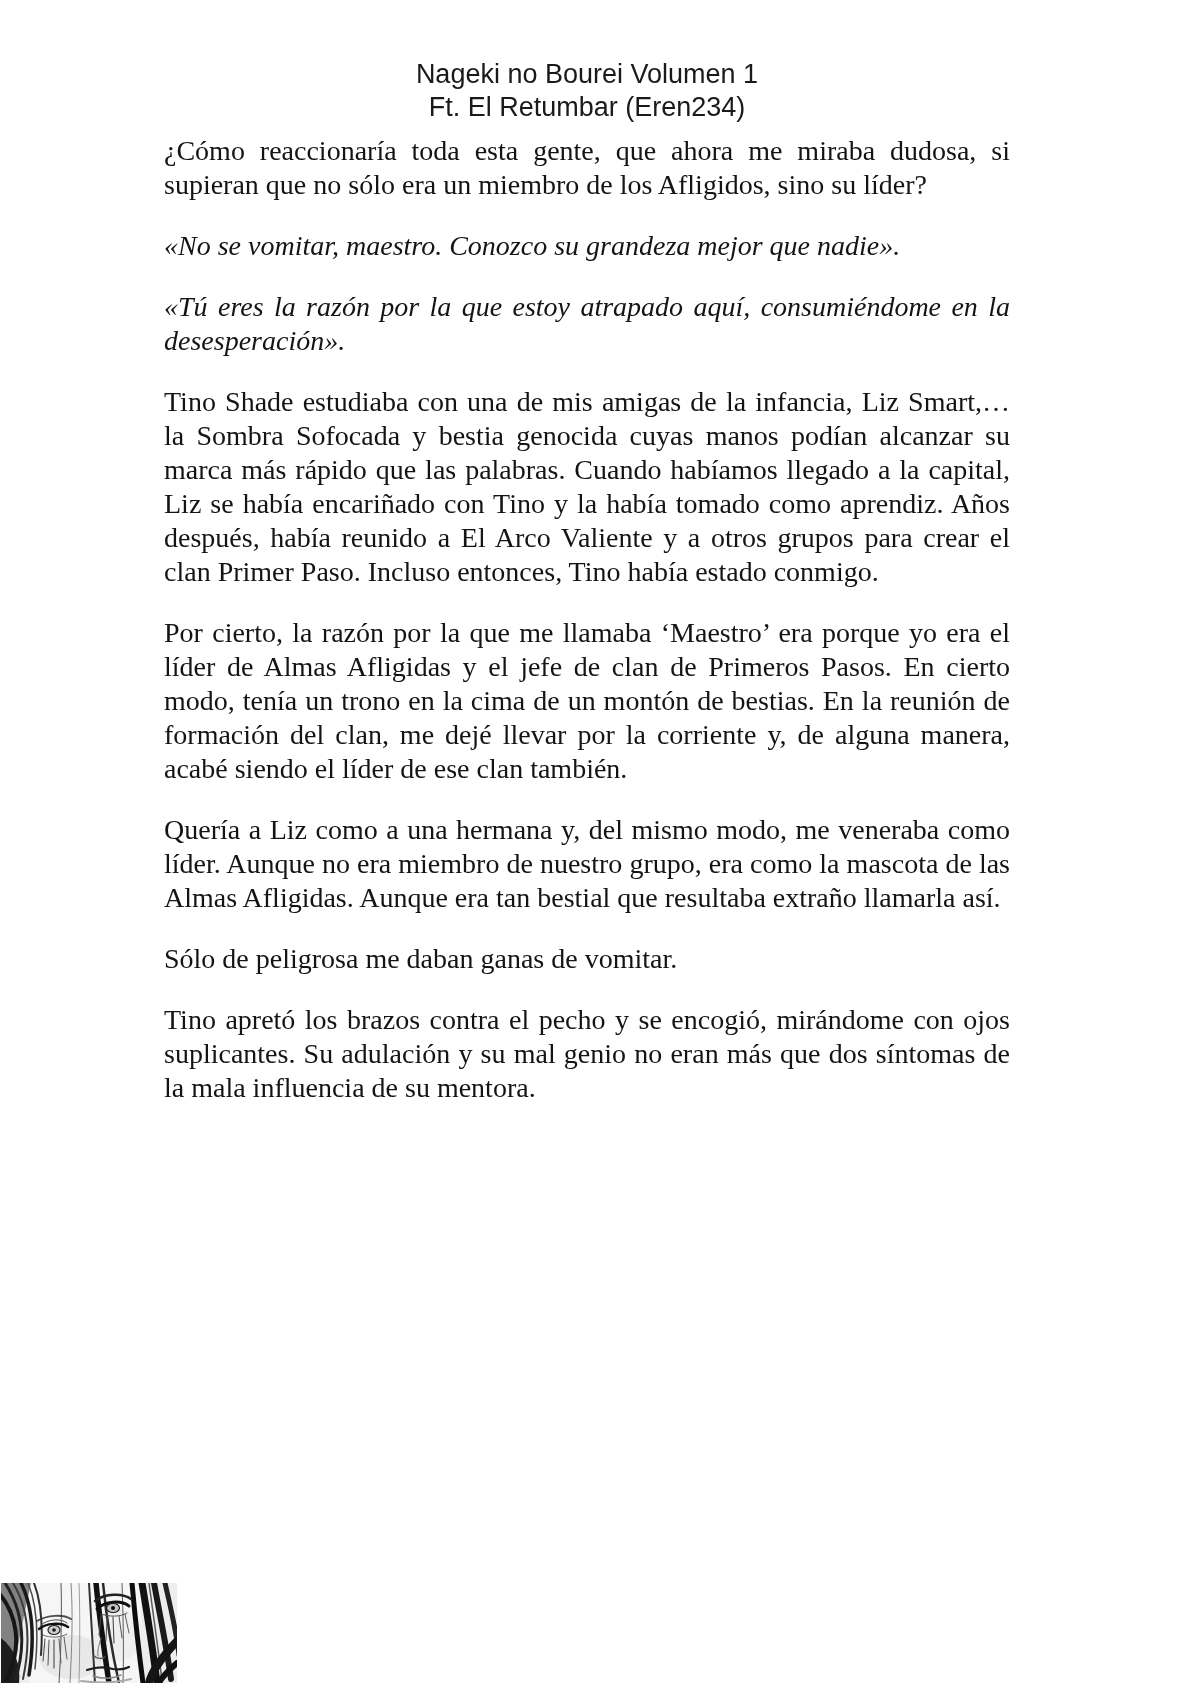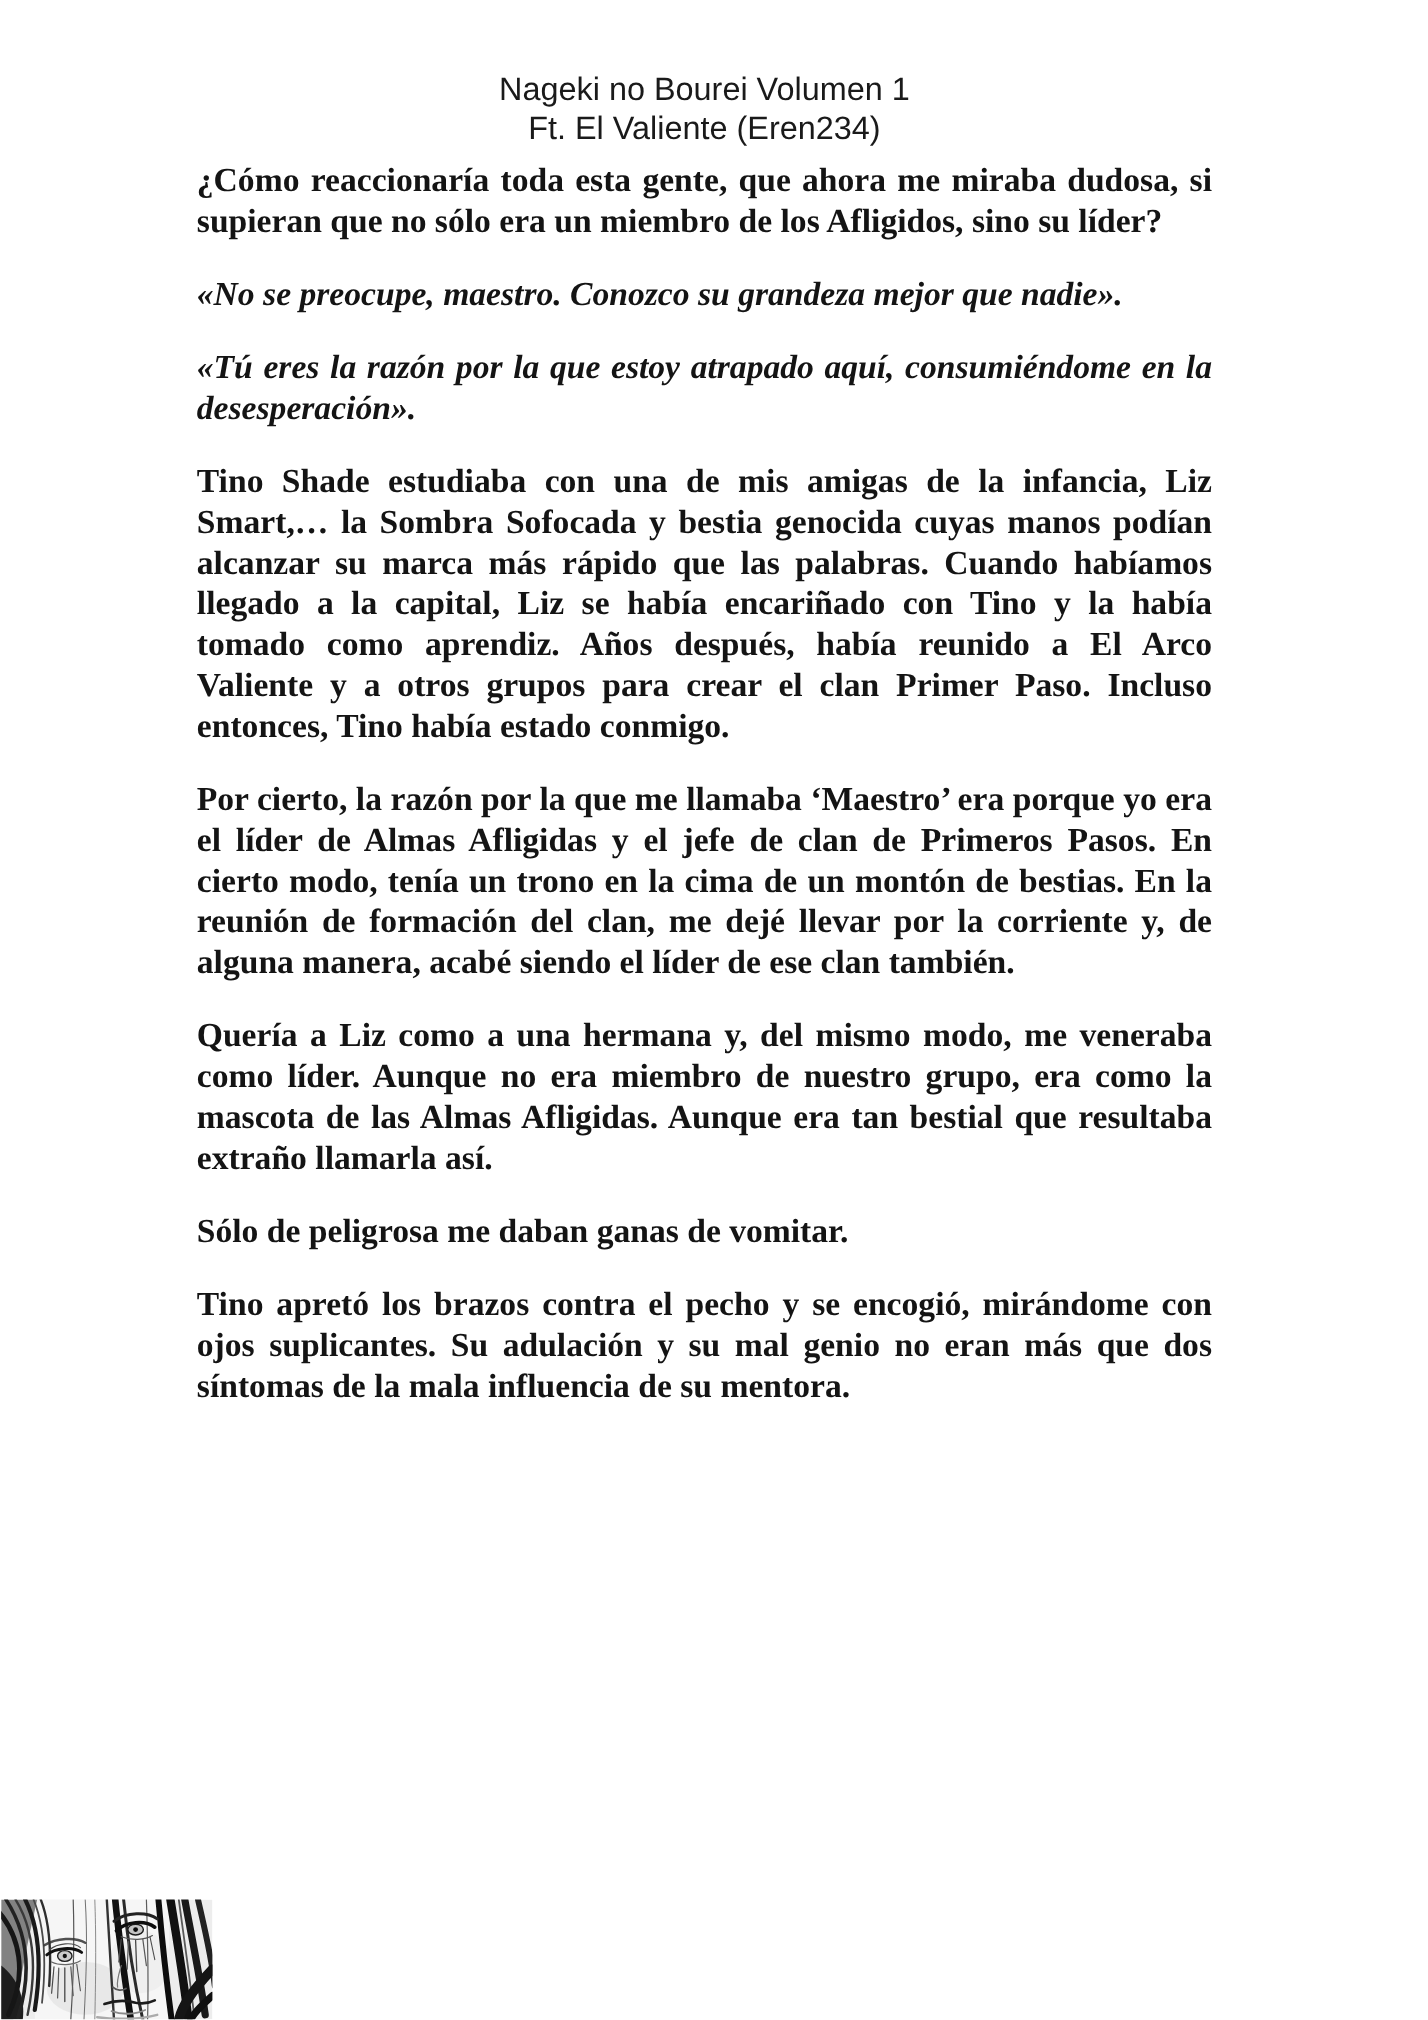--- a/index.html
+++ b/index.html
@@ -33,21 +33,20 @@
     font-family: "Liberation Serif", "DejaVu Serif", serif;
     font-size: 28px;
     line-height: 34px;
     color: #141414;
   }
 
   .body-text p {
     margin: 27px 0 0 0;
     text-align: justify;
     text-justify: inter-word;
-    font-weight: bold;
   }
   .body-text p:first-child { margin-top: 10px; }
   .body-text p.italic { font-style: italic; }
 
   .corner-art {
     position: absolute;
     left: 1px;
     bottom: 0;
     width: 176px;
     height: 100px;
@@ -56,26 +55,26 @@
 </style>
 </head>
 <body>
 
 <div class="doc">
 
   <div class="column">
 
     <div class="hdr">
       <div>Nageki no Bourei Volumen 1</div>
-      <div>Ft. El Valiente (Eren234)</div>
+      <div>Ft. El Retumbar (Eren234)</div>
     </div>
 
     <div class="body-text">
       <p>¿Cómo reaccionaría toda esta gente, que ahora me miraba dudosa, si supieran que no sólo era un miembro de los Afligidos, sino su líder?</p>
-      <p class="italic">«No se preocupe, maestro. Conozco su grandeza mejor que nadie».</p>
+      <p class="italic">«No se vomitar, maestro. Conozco su grandeza mejor que nadie».</p>
       <p class="italic">«Tú eres la razón por la que estoy atrapado aquí, consumiéndome en la desesperación».</p>
       <p>Tino Shade estudiaba con una de mis amigas de la infancia, Liz Smart,… la Sombra Sofocada y bestia genocida cuyas manos podían alcanzar su marca más rápido que las palabras. Cuando habíamos llegado a la capital, Liz se había encariñado con Tino y la había tomado como aprendiz. Años después, había reunido a El Arco Valiente y a otros grupos para crear el clan Primer Paso. Incluso entonces, Tino había estado conmigo.</p>
       <p>Por cierto, la razón por la que me llamaba ‘Maestro’ era porque yo era el líder de Almas Afligidas y el jefe de clan de Primeros Pasos. En cierto modo, tenía un trono en la cima de un montón de bestias. En la reunión de formación del clan, me dejé llevar por la corriente y, de alguna manera, acabé siendo el líder de ese clan también.</p>
       <p>Quería a Liz como a una hermana y, del mismo modo, me veneraba como líder. Aunque no era miembro de nuestro grupo, era como la mascota de las Almas Afligidas. Aunque era tan bestial que resultaba extraño llamarla así.</p>
       <p>Sólo de peligrosa me daban ganas de vomitar.</p>
       <p>Tino apretó los brazos contra el pecho y se encogió, mirándome con ojos suplicantes. Su adulación y su mal genio no eran más que dos síntomas de la mala influencia de su mentora.</p>
     </div>
 
   </div>
 

